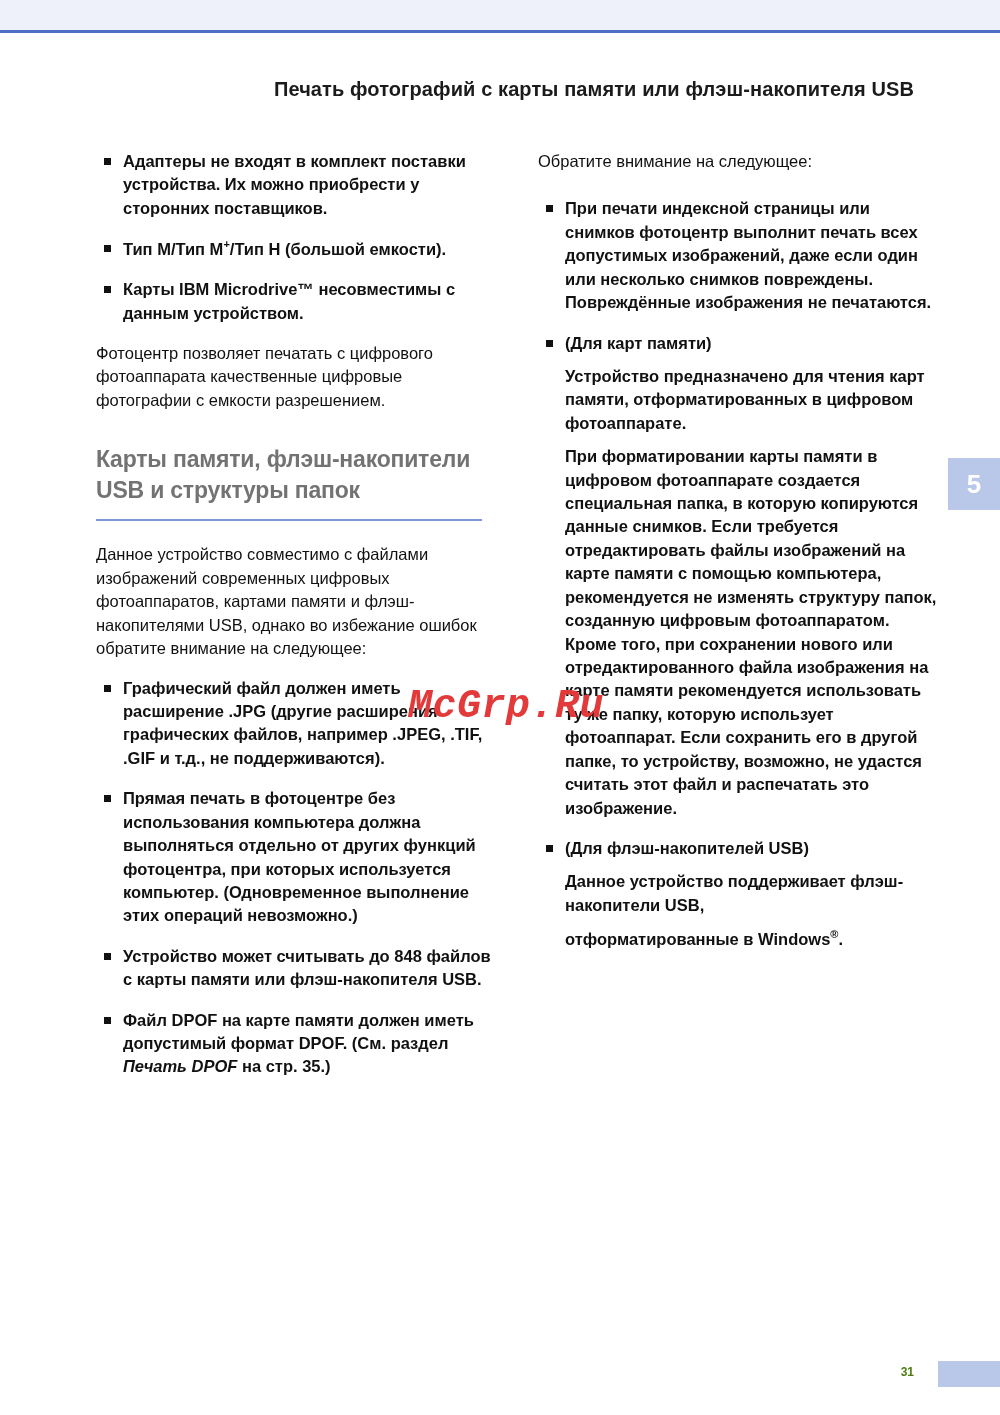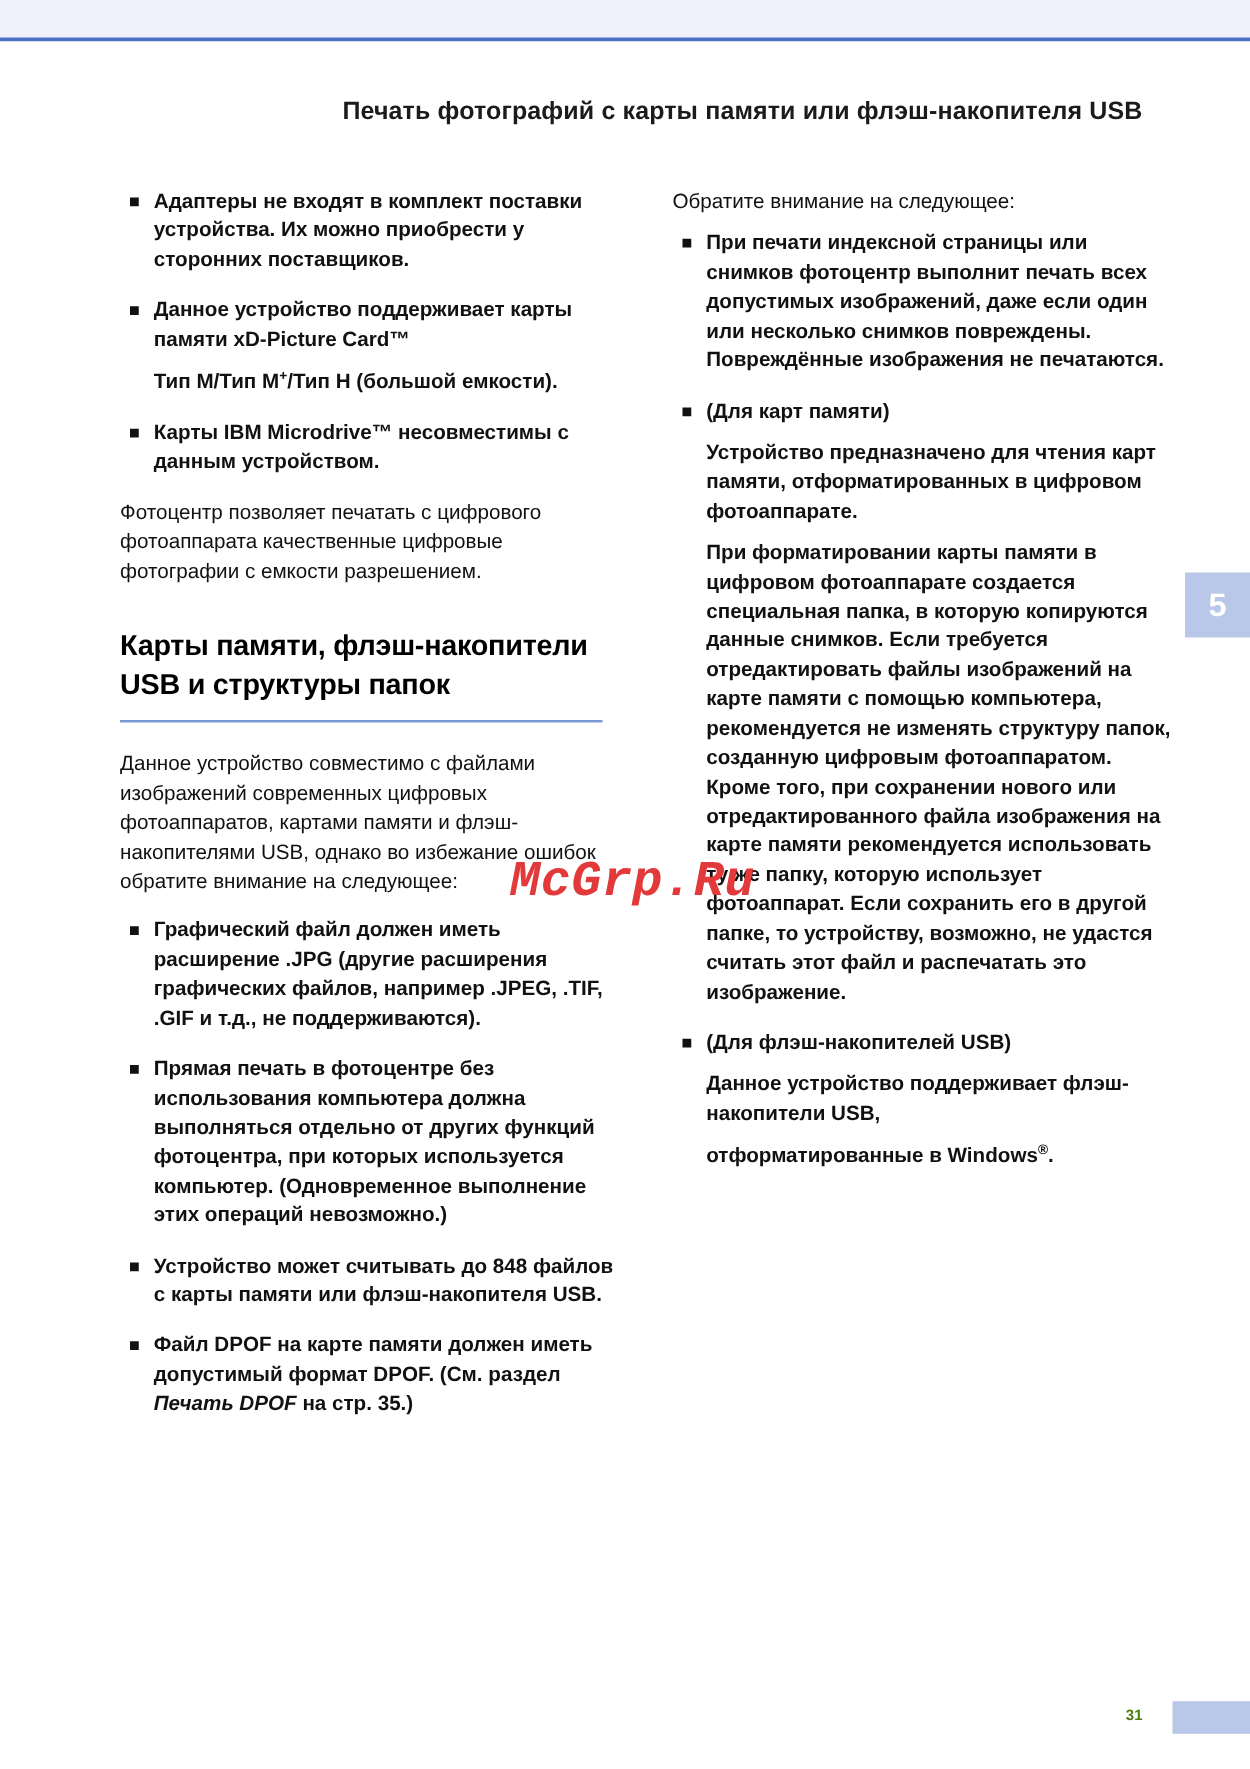--- a/index.html
+++ b/index.html
@@ -61,21 +61,21 @@
     font-size: 16.5px;
     line-height: 1.42;
     color: #111111;
   }
   .col-left { left: 96px; width: 400px; }
   .col-right { left: 538px; width: 400px; }
 
   .para {
     margin: 0 0 16px 0;
   }
-  .para.tight { margin-bottom: 10px; }
+  .para.tight { margin-bottom: 24px; }
 
   ul.bullets {
     list-style: none;
     margin: 0 0 6px 0;
     padding: 0;
   }
   ul.bullets li {
     position: relative;
     padding-left: 27px;
     margin-bottom: 17px;
@@ -91,21 +91,21 @@
     background: #111111;
   }
   ul.bullets li p { margin: 0 0 10px 0; }
   ul.bullets li p:last-child { margin-bottom: 0; }
 
   h2.section {
     font-size: 23px;
     line-height: 1.33;
     font-weight: bold;
     margin: 32px 0 0 0;
-    color: #000000;
+    color: #737373;
     letter-spacing: -0.2px;
   }
   .section-rule {
     margin-top: 14px;
     margin-bottom: 22px;
     height: 2px;
     background: #7b9ad6;
     width: 386px;
   }
   .sup { font-size: 11px; vertical-align: super; }
@@ -152,21 +152,20 @@
 
   <div class="chapter-tab">5</div>
 
   <div class="col col-left">
 
     <ul class="bullets">
       <li>
         <p>Адаптеры не входят в комплект поставки устройства. Их можно приобрести у сторонних поставщиков.</p>
       </li>
       <li>
-        <p>Данное устройство поддерживает карты памяти xD-Picture Card™</p>
         <p><span>Тип M/Тип M</span><span class="sup">+</span><span>/Тип H (большой емкости).</span></p>
       </li>
       <li>
         <p>Карты IBM Microdrive™ несовместимы с данным устройством.</p>
       </li>
     </ul>
 
     <p class="para">Фотоцентр позволяет печатать с цифрового фотоаппарата качественные цифровые фотографии с емкости разрешением.</p>
 
     <h2 class="section">Карты памяти, флэш-накопители USB и структуры папок</h2>

